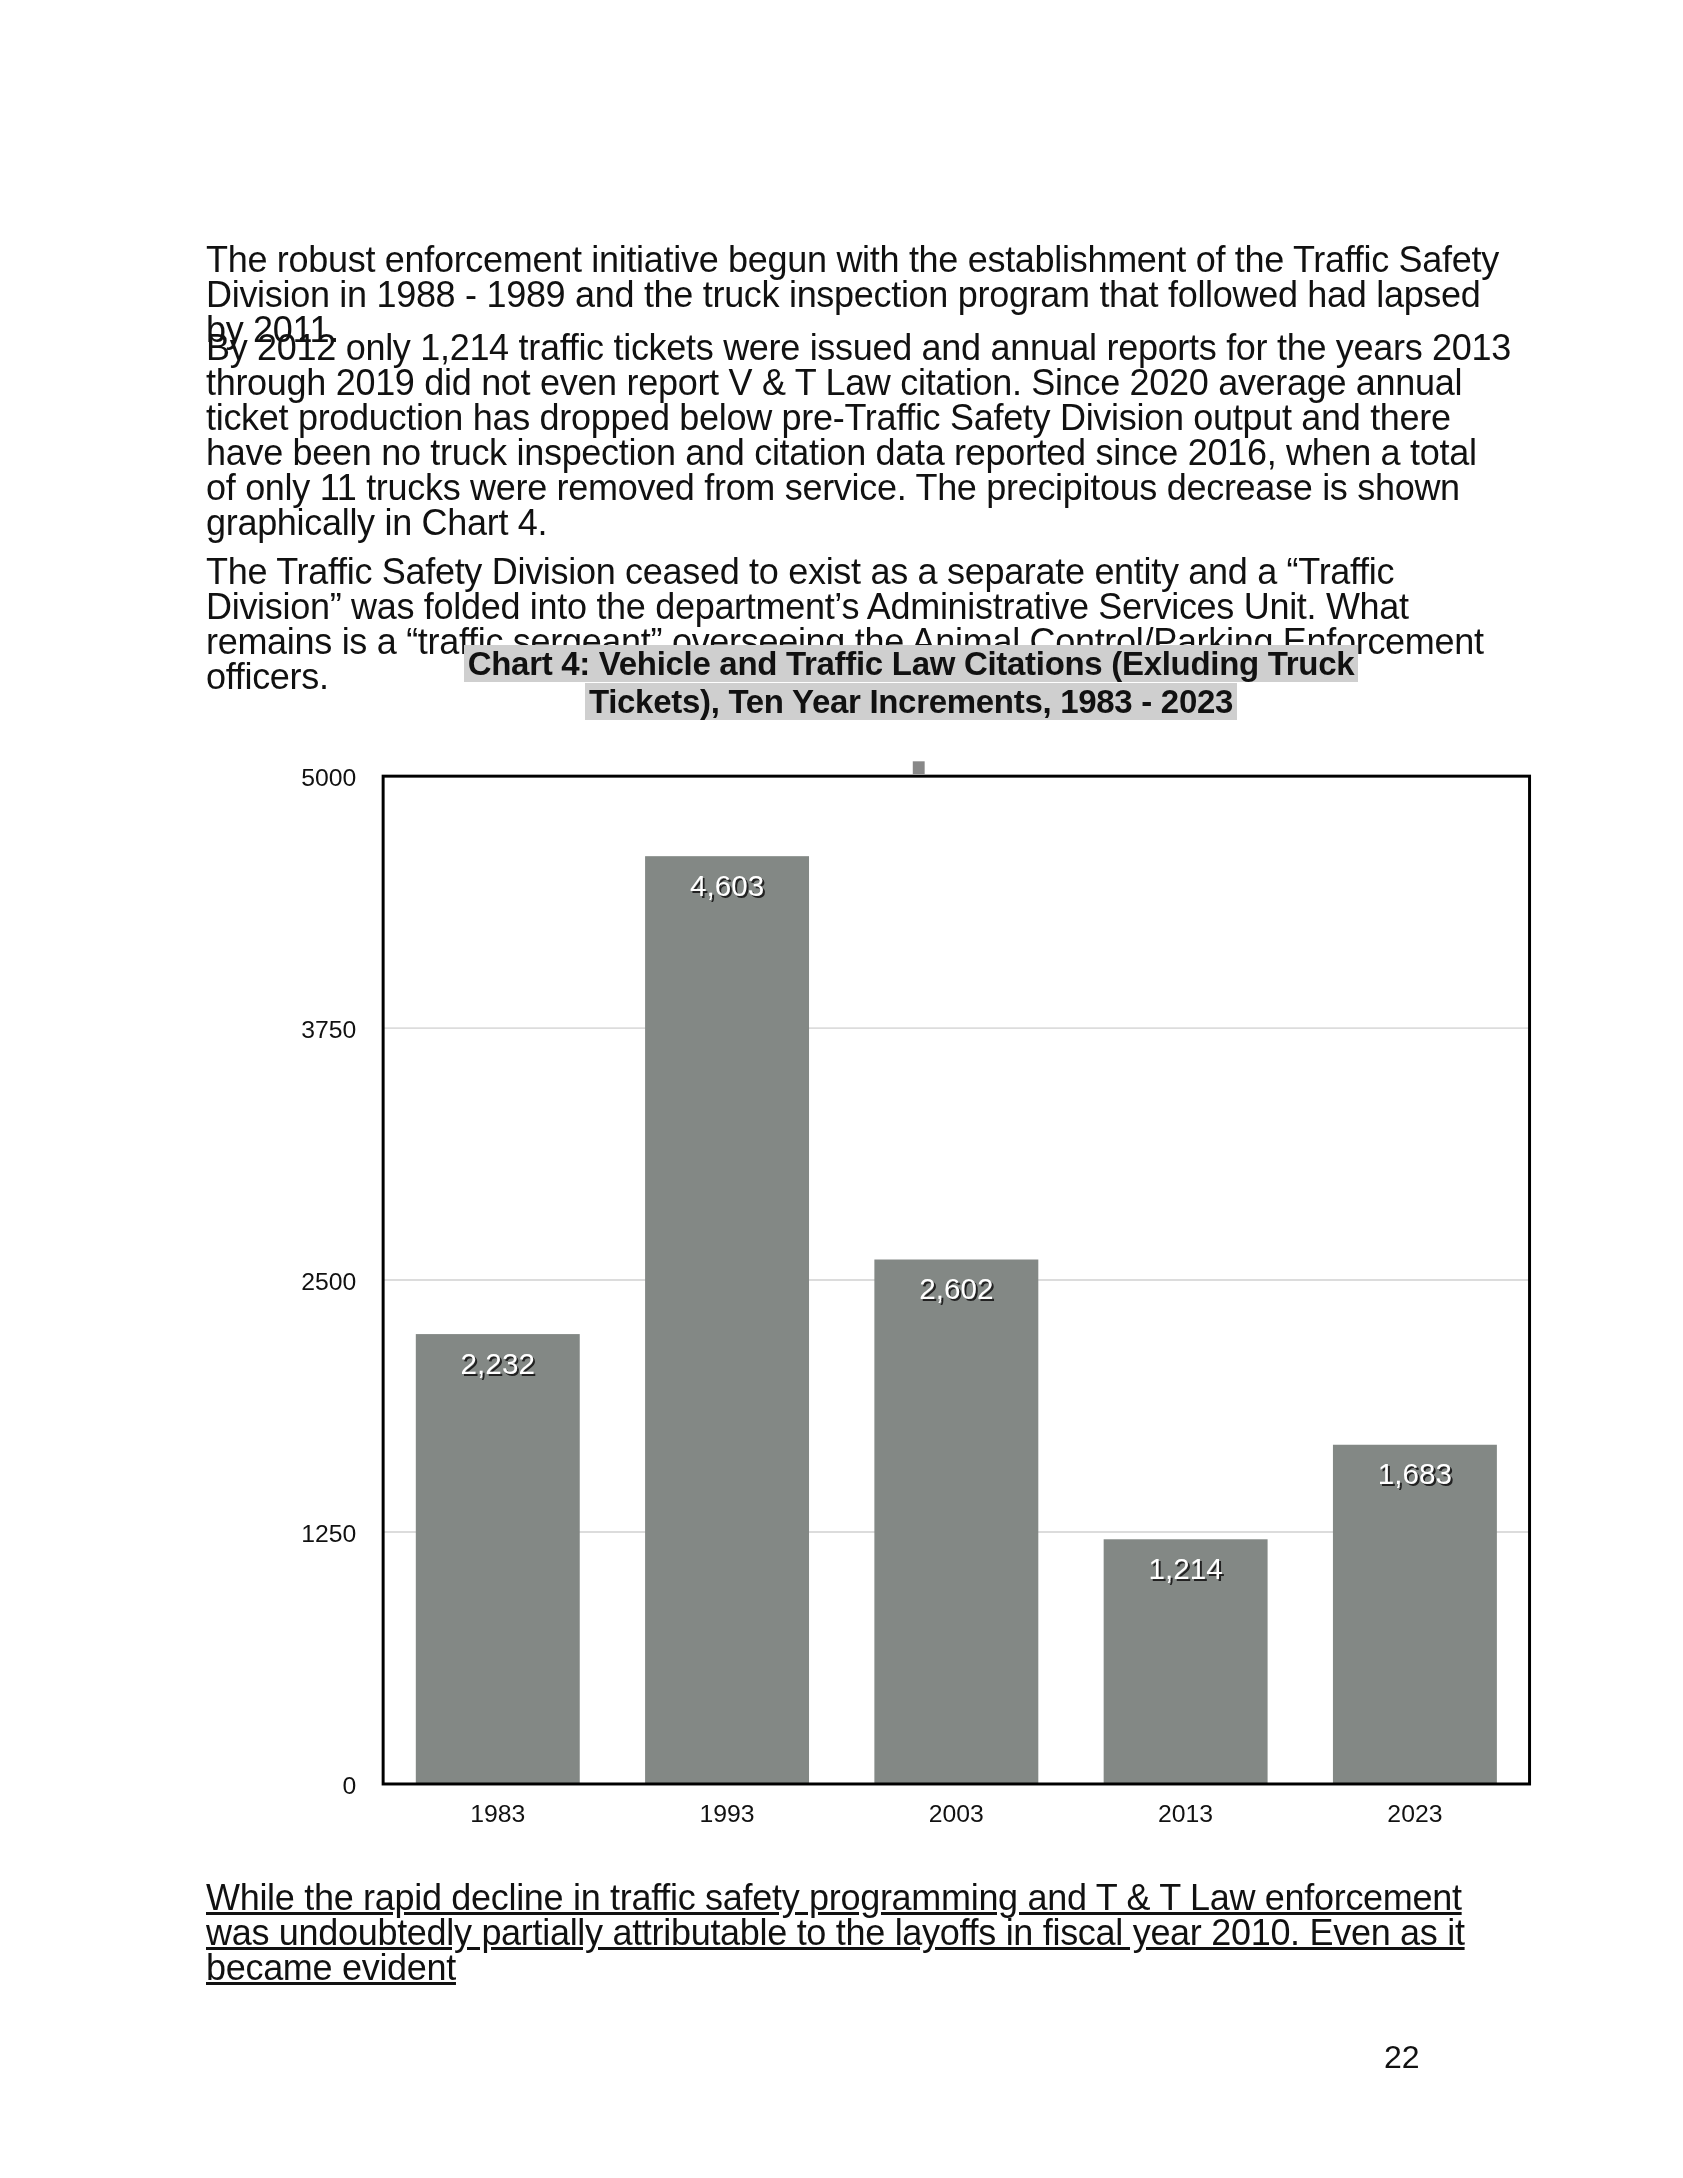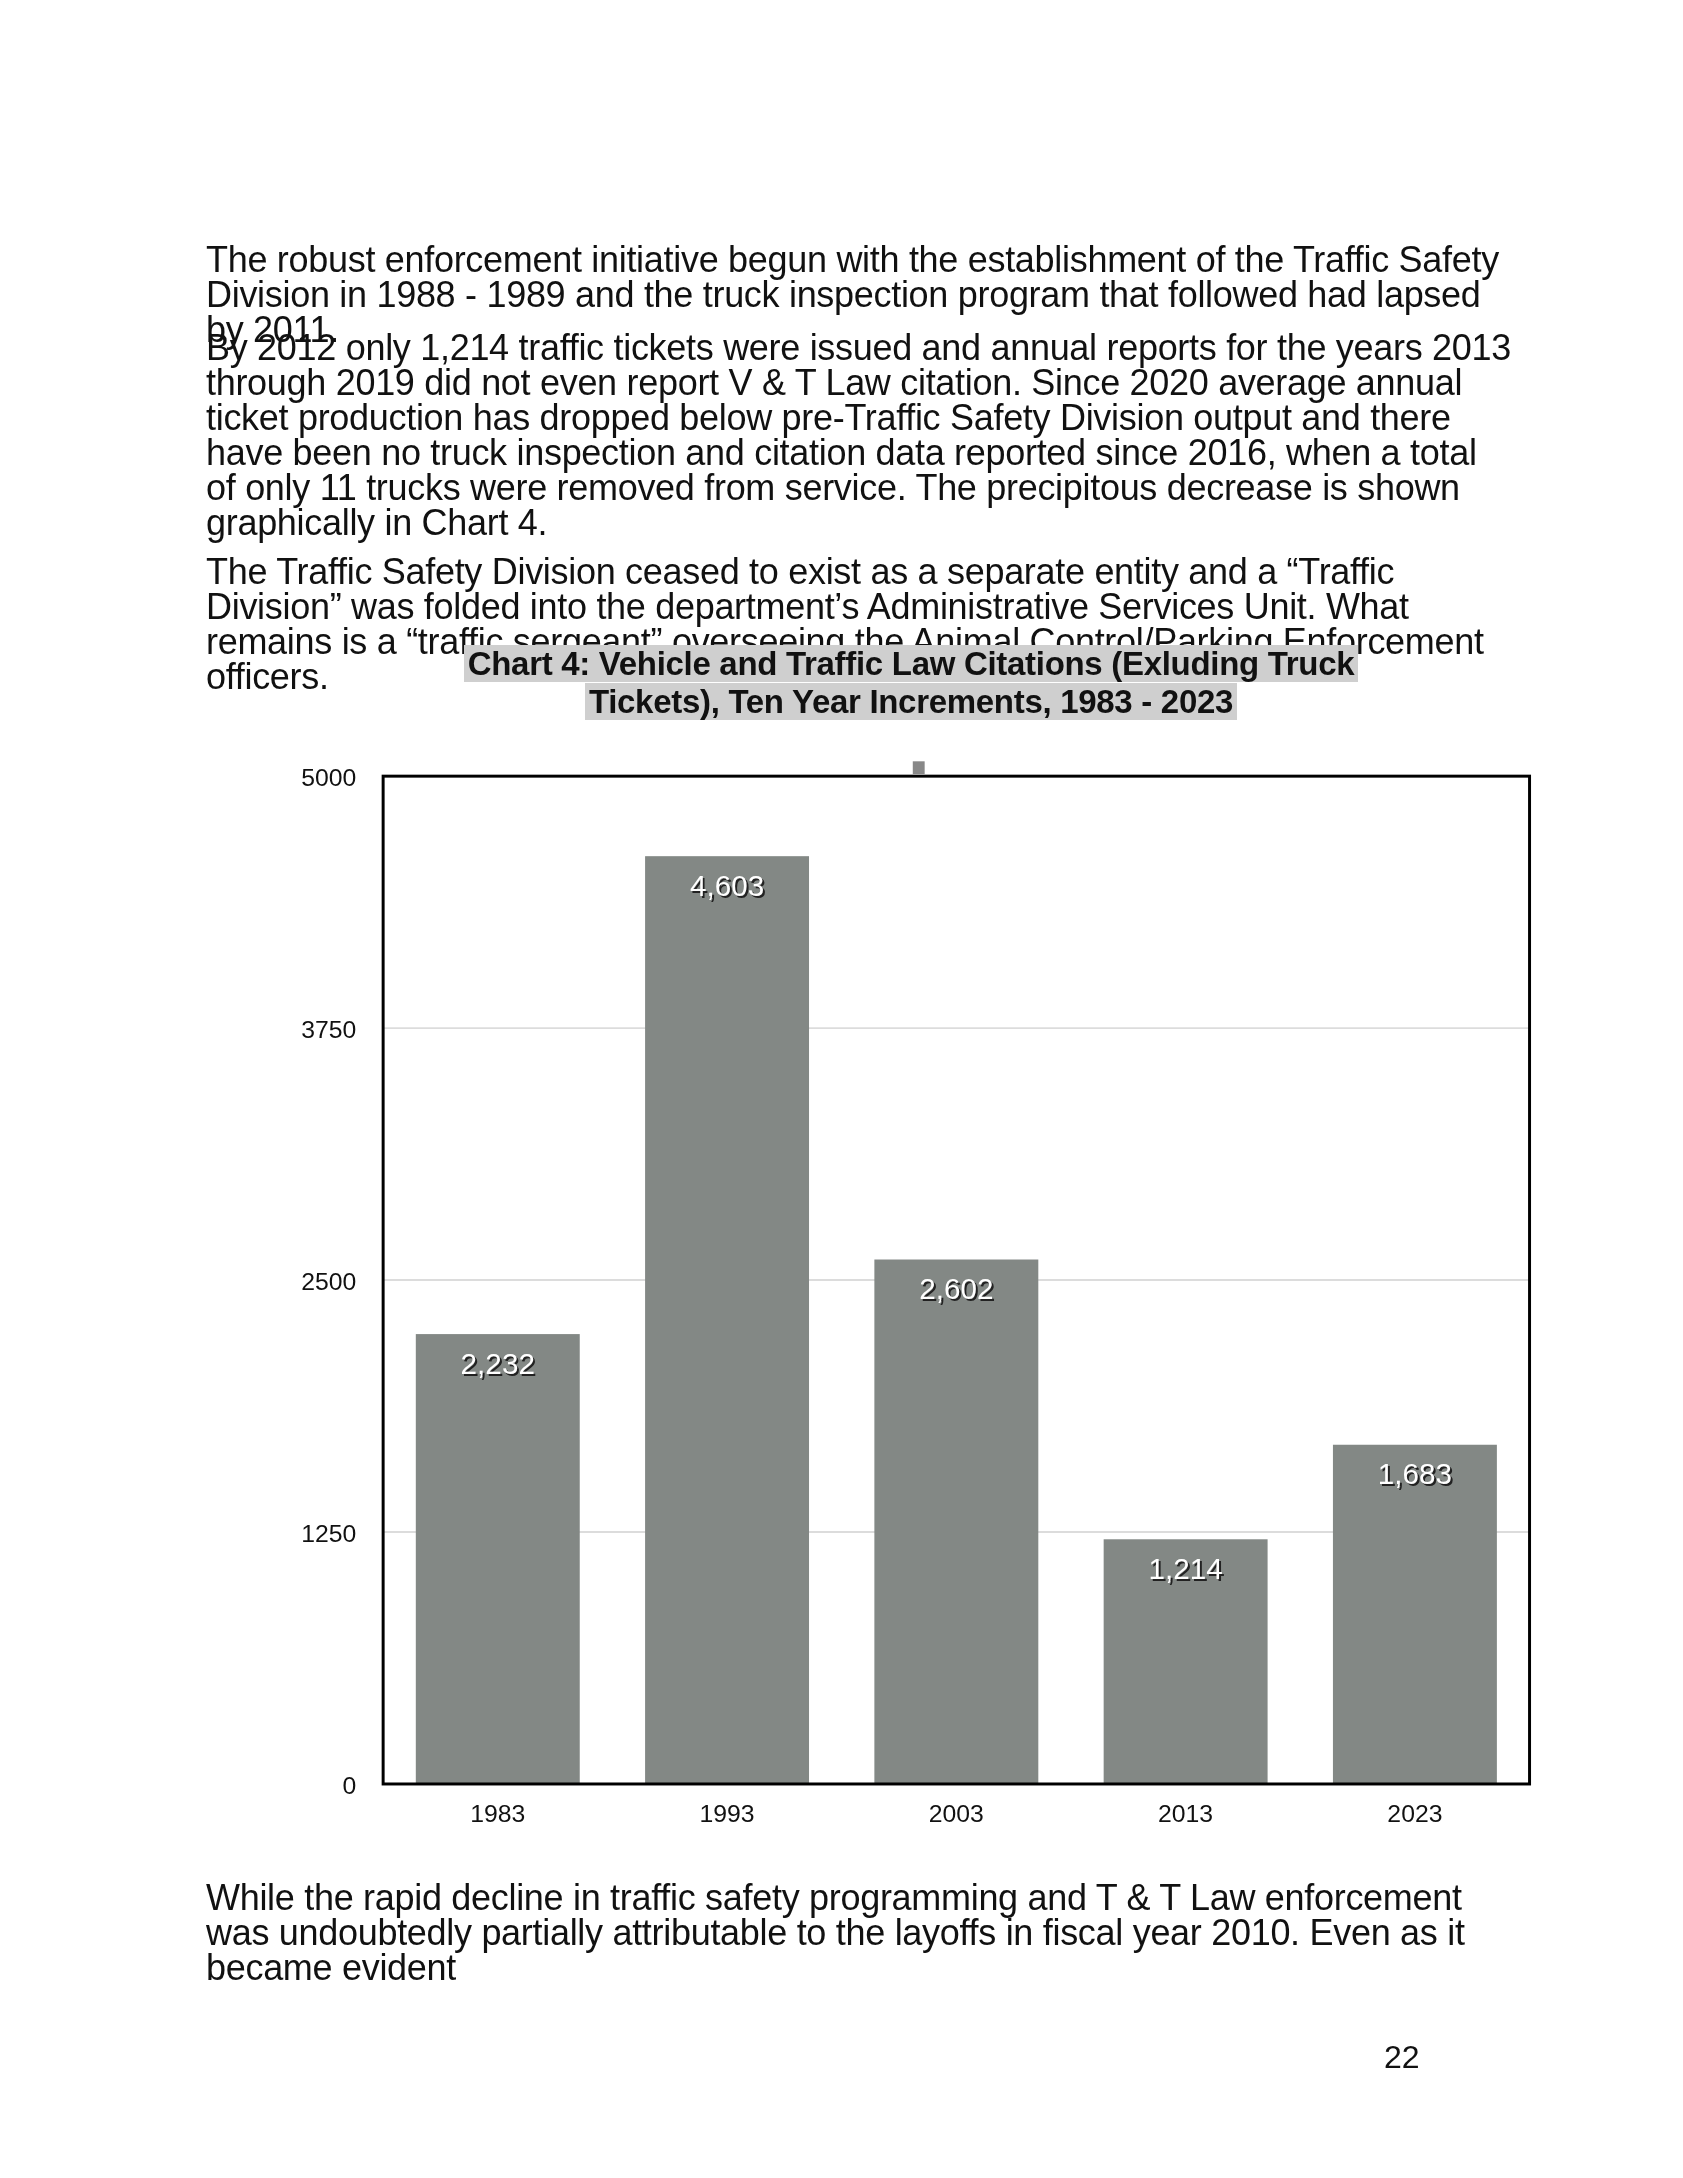--- a/index.html
+++ b/index.html
@@ -3,21 +3,21 @@
 <meta charset="utf-8">
 <style>
   html, body { margin: 0; padding: 0; background: #ffffff; }
   body { width: 1683px; height: 2178px; position: relative; overflow: hidden;
          font-family: "Liberation Sans", sans-serif; color: #111; }
   .para { position: absolute; left: 198px; width: 1307px; font-size: 36px; line-height: 35px;
           letter-spacing: -0.3px; margin: 8px; }
   #p1 { top: 234px; }
   #p2 { top: 322px; }
   #p3 { top: 546px; }
-  #p4 { top: 1872px; }
+  #p4 { top: 1872px; text-decoration: underline; }
   .chart-title { position: absolute; left: 436px; width: 950px; top: 645px; text-align: center;
                  font-weight: bold; font-size: 33px; line-height: 38px; letter-spacing: -0.3px; }
   .chart-title span { background: #cfcfcf; padding: 0 4px; box-decoration-break: clone; -webkit-box-decoration-break: clone; }
   #chart-svg { position: absolute; left: 0; top: 0; }
   .page-num { position: absolute; left: 1384px; top: 2039px; font-size: 32px; }
 </style>
 </head>
 <body>
 
 <p class="para" id="p1">The robust enforcement initiative begun with the establishment of the Traffic Safety Division in 1988 - 1989 and the truck inspection program that followed had lapsed by 2011.</p>

